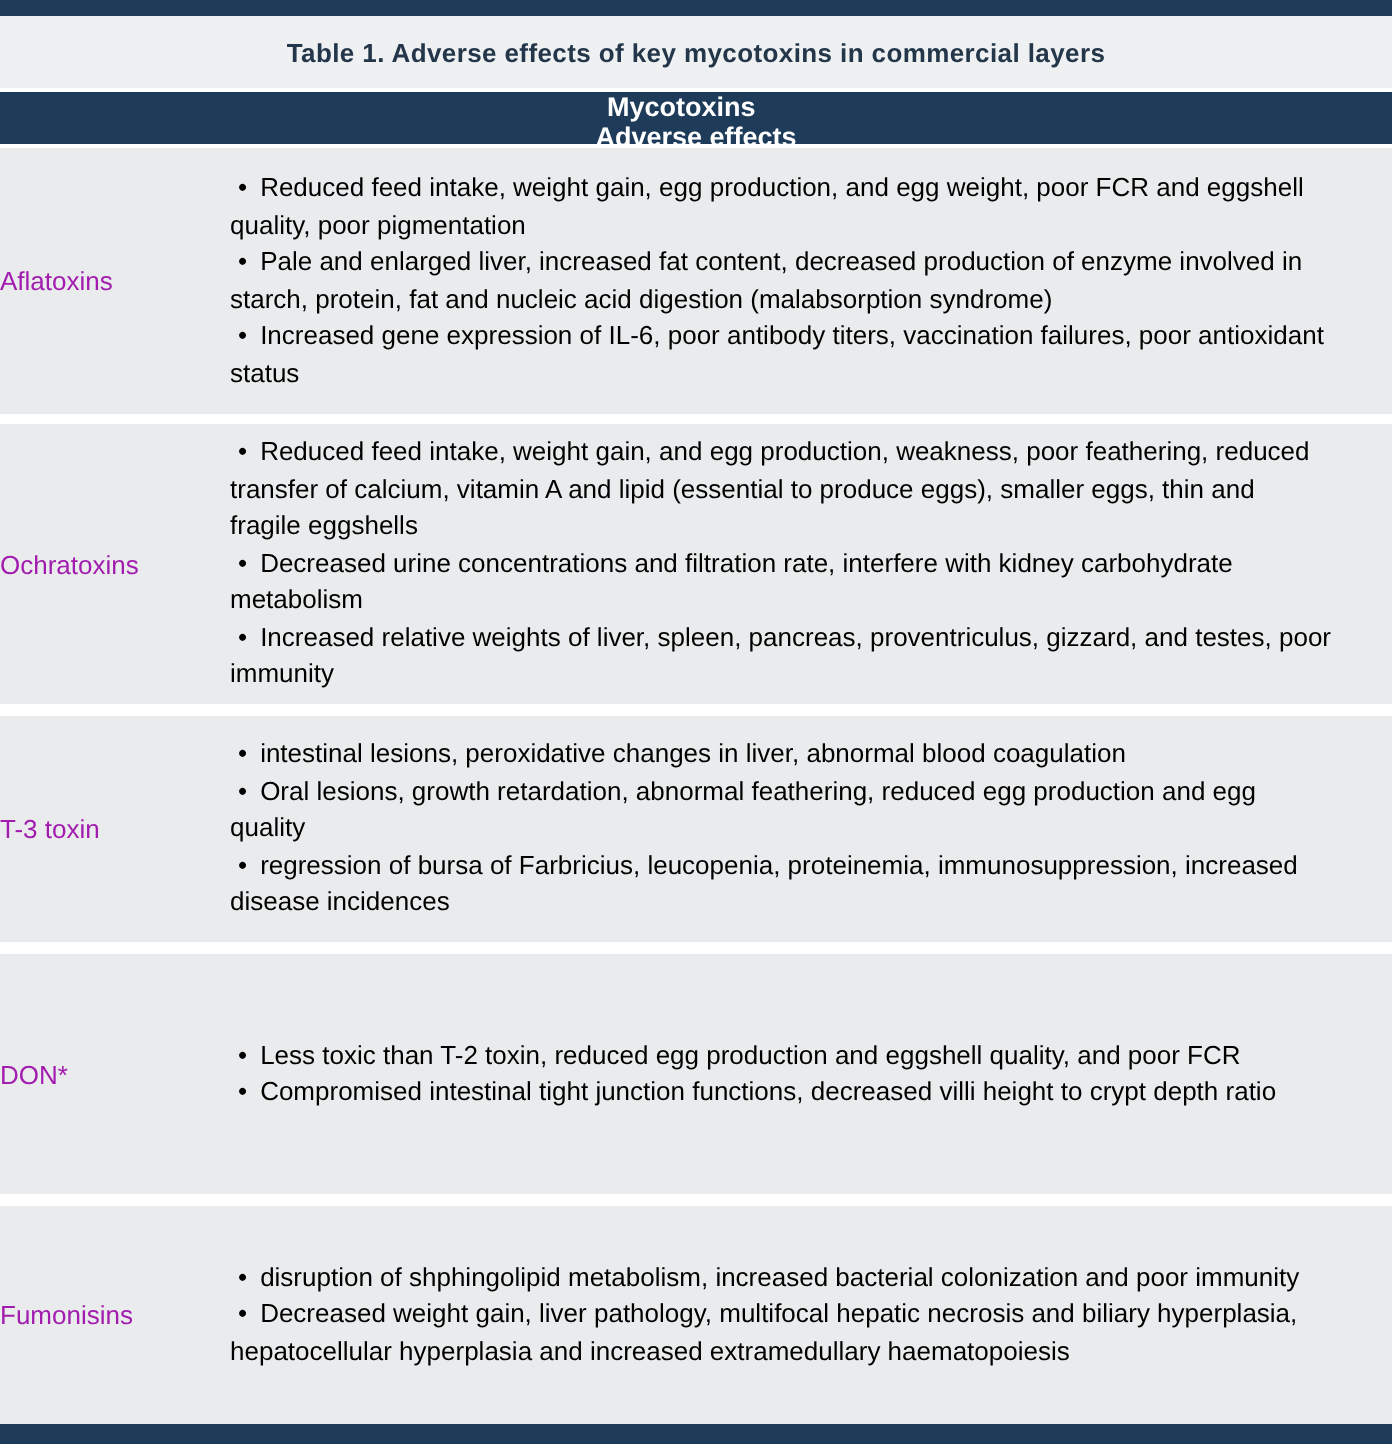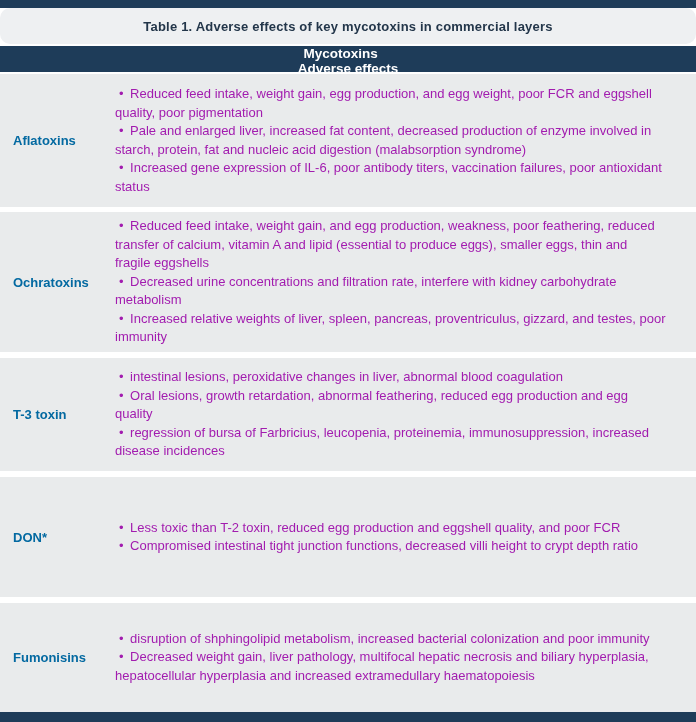--- a/index.html
+++ b/index.html
@@ -7,21 +7,21 @@
   body {
     height:722px;
     font-family:"Liberation Sans", sans-serif;
     overflow:hidden;
   }
   .topbar    { height:8px;  background:#1e3c59; }
   .bottombar { height:10px; background:#1e3c59; }
 
   .titlebar {
     height:36px; background:#eef0f2; margin-bottom:2px;
-    display:flex; align-items:center; justify-content:center;border-radius:10px;
+    display:flex; align-items:center; justify-content:center;
   }
   .titlebar .title {
     color:#23364a; font-weight:bold; font-size:13px; letter-spacing:.2px;
   }
 
   .header {
     height:26px; background:#1e3c59; margin-bottom:2px;
     display:flex; align-items:center;
     color:#ffffff; font-weight:bold; font-size:13.5px;flex-direction:column;
   }
@@ -30,28 +30,28 @@
   .row {
     display:flex; background:#e9ebec; overflow:hidden;
   }
   .r0 { height:133px; margin-bottom:5px; }
   .r1 { height:140px; margin-bottom:6px; }
   .r2 { height:113px; margin-bottom:6px; }
   .r3 { height:120px; margin-bottom:6px; }
   .r4 { height:109px; }
 
   .name-cell {
-    width:115px; padding-left:13px; flex:none;
+    width:115px; flex:none;
     display:flex; align-items:center;
-    font-weight:bold; font-size:13px; color:#0369a1;
+    font-weight:normal; font-size:13px; color:#a21caf;
   }
   .effects-cell {
     flex:1; padding-right:30px;
     display:flex; flex-direction:column; justify-content:center;
-    font-size:13px; line-height:18.5px; color:#a21caf;
+    font-size:13px; line-height:18.5px; color:#000000;
   }
   .bullet { text-indent:4px; }
   .bullet::before { content:"\2022\2002"; }
 </style>
 </head>
 <body>
 
 <div class="topbar"></div>
 
 <div class="titlebar">

